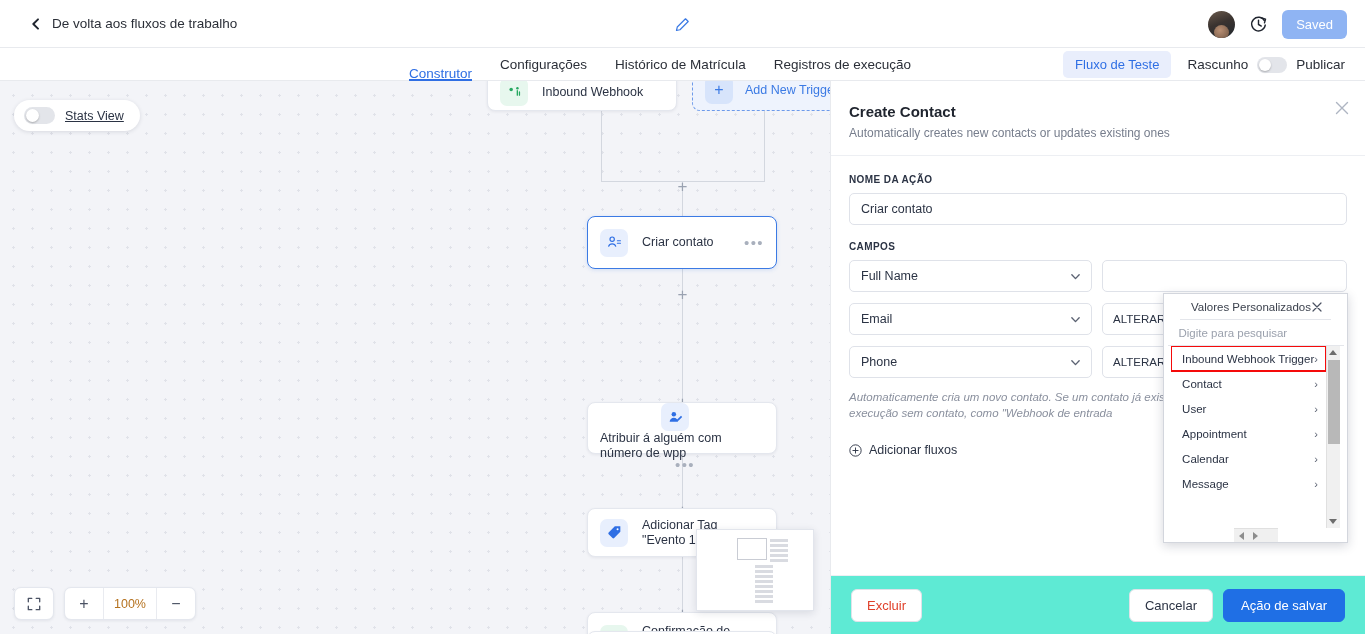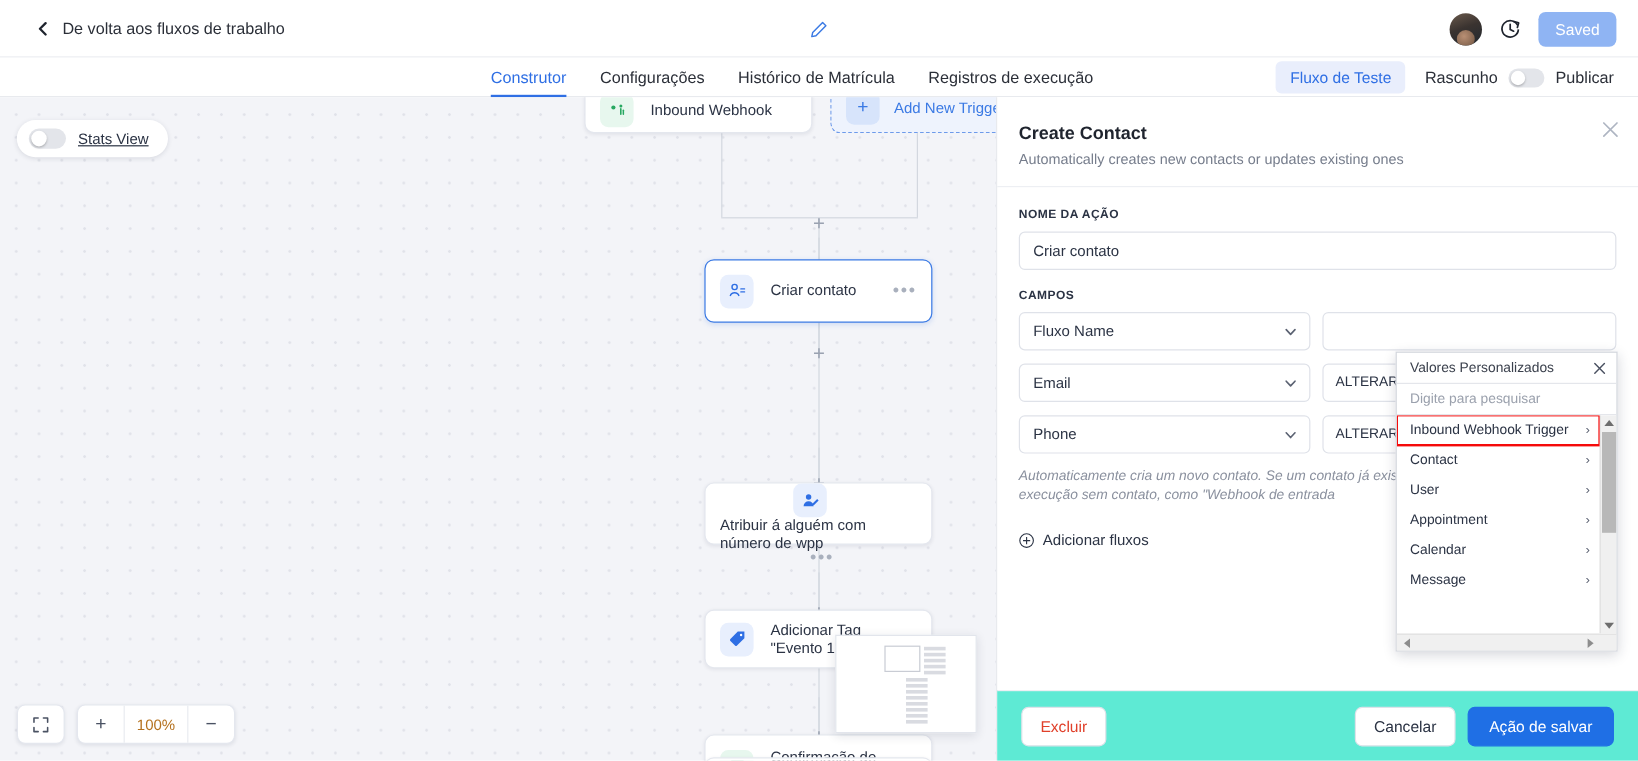--- a/index.html
+++ b/index.html
@@ -54,21 +54,21 @@
   .tabbar {
     position: absolute; top: 48px; left: 0; width: 1365px; height: 33px;
     background: #fff; border-bottom: 1px solid #e8eaee;
     display: flex; align-items: center;
   }
   .tabs { display: flex; align-items: center; gap: 28px; margin-left: 409px; height: 33px; }
   .tab {
     font-size: 13.5px; color: #2b2f38; cursor: pointer;
     height: 33px; display: flex; align-items: center; position: relative;
   }
-  .tab.active { color: #2f6fe4; }
+  .tab.active { color: #2f6fe4; align-items: flex-end; }
   .tab.active::after {
     content: ""; position: absolute; left: 0; right: 0; bottom: 0;
     height: 2px; background: #2f6fe4;
   }
   .tabbar-right {
     position: absolute; right: 20px; top: 0; height: 33px;
     display: flex; align-items: center; gap: 16px;
   }
   .testflow-btn {
     background: #e9eefc; color: #2f6fe4; border: none; border-radius: 5px;
@@ -225,21 +225,21 @@
   }
   .btn-delete { color: #e0402a; }
   .btn-cancel { color: #2b3344; margin-left: auto; }
   .btn-save { background: #1f6fe5; color: #fff; border-color: #1f6fe5; margin-left: 10px; padding: 8px 17px; }
 
   
   .cv-pop {
     position: absolute; left: 1163px; top: 293px; width: 185px; height: 250px;
     background: #fff; border: 1px solid #d3d6dd;
     box-shadow: 0 3px 10px rgba(25,35,60,.18); z-index: 40;
-    display: flex; flex-direction: column;
+    display: flex; flex-direction: column; align-items: center;
   }
   .cv-head {
     height: 26px; display: flex; align-items: center; padding: 0 8px 0 11px;
     border-bottom: 1px solid #e4e6eb;
   }
   .cv-title { font-size: 11.5px; color: #3b414d; flex: 1; }
   .cv-close { width: 12px; height: 12px; color: #4a5161; cursor: pointer; }
   .cv-search {
     height: 26px; border-bottom: 1px solid #e4e6eb; display: flex; align-items: center;
     padding: 0 11px;
@@ -476,21 +476,21 @@
     </div>
 
     <div class="panel-body">
       <div class="field-label">NOME DA AÇÃO</div>
       <input class="text-input" value="Criar contato" style="">
 
       <div class="field-label campos-label">CAMPOS</div>
 
       <div class="field-row">
         <div class="select-box">
-          <span class="sv">Fluxo Name</span>
+          <span class="sv">Full Name</span>
           <svg class="chev" viewBox="0 0 12 12">
               <path d="M2 4 L6 8.3 L10 4" fill="none" stroke="#5b6272" stroke-width="1.5" stroke-linecap="round" stroke-linejoin="round"></path>
             </svg>
         </div>
         <div class="value-box">
           <span></span>
         </div>
       </div>
 
       <div class="field-row">

